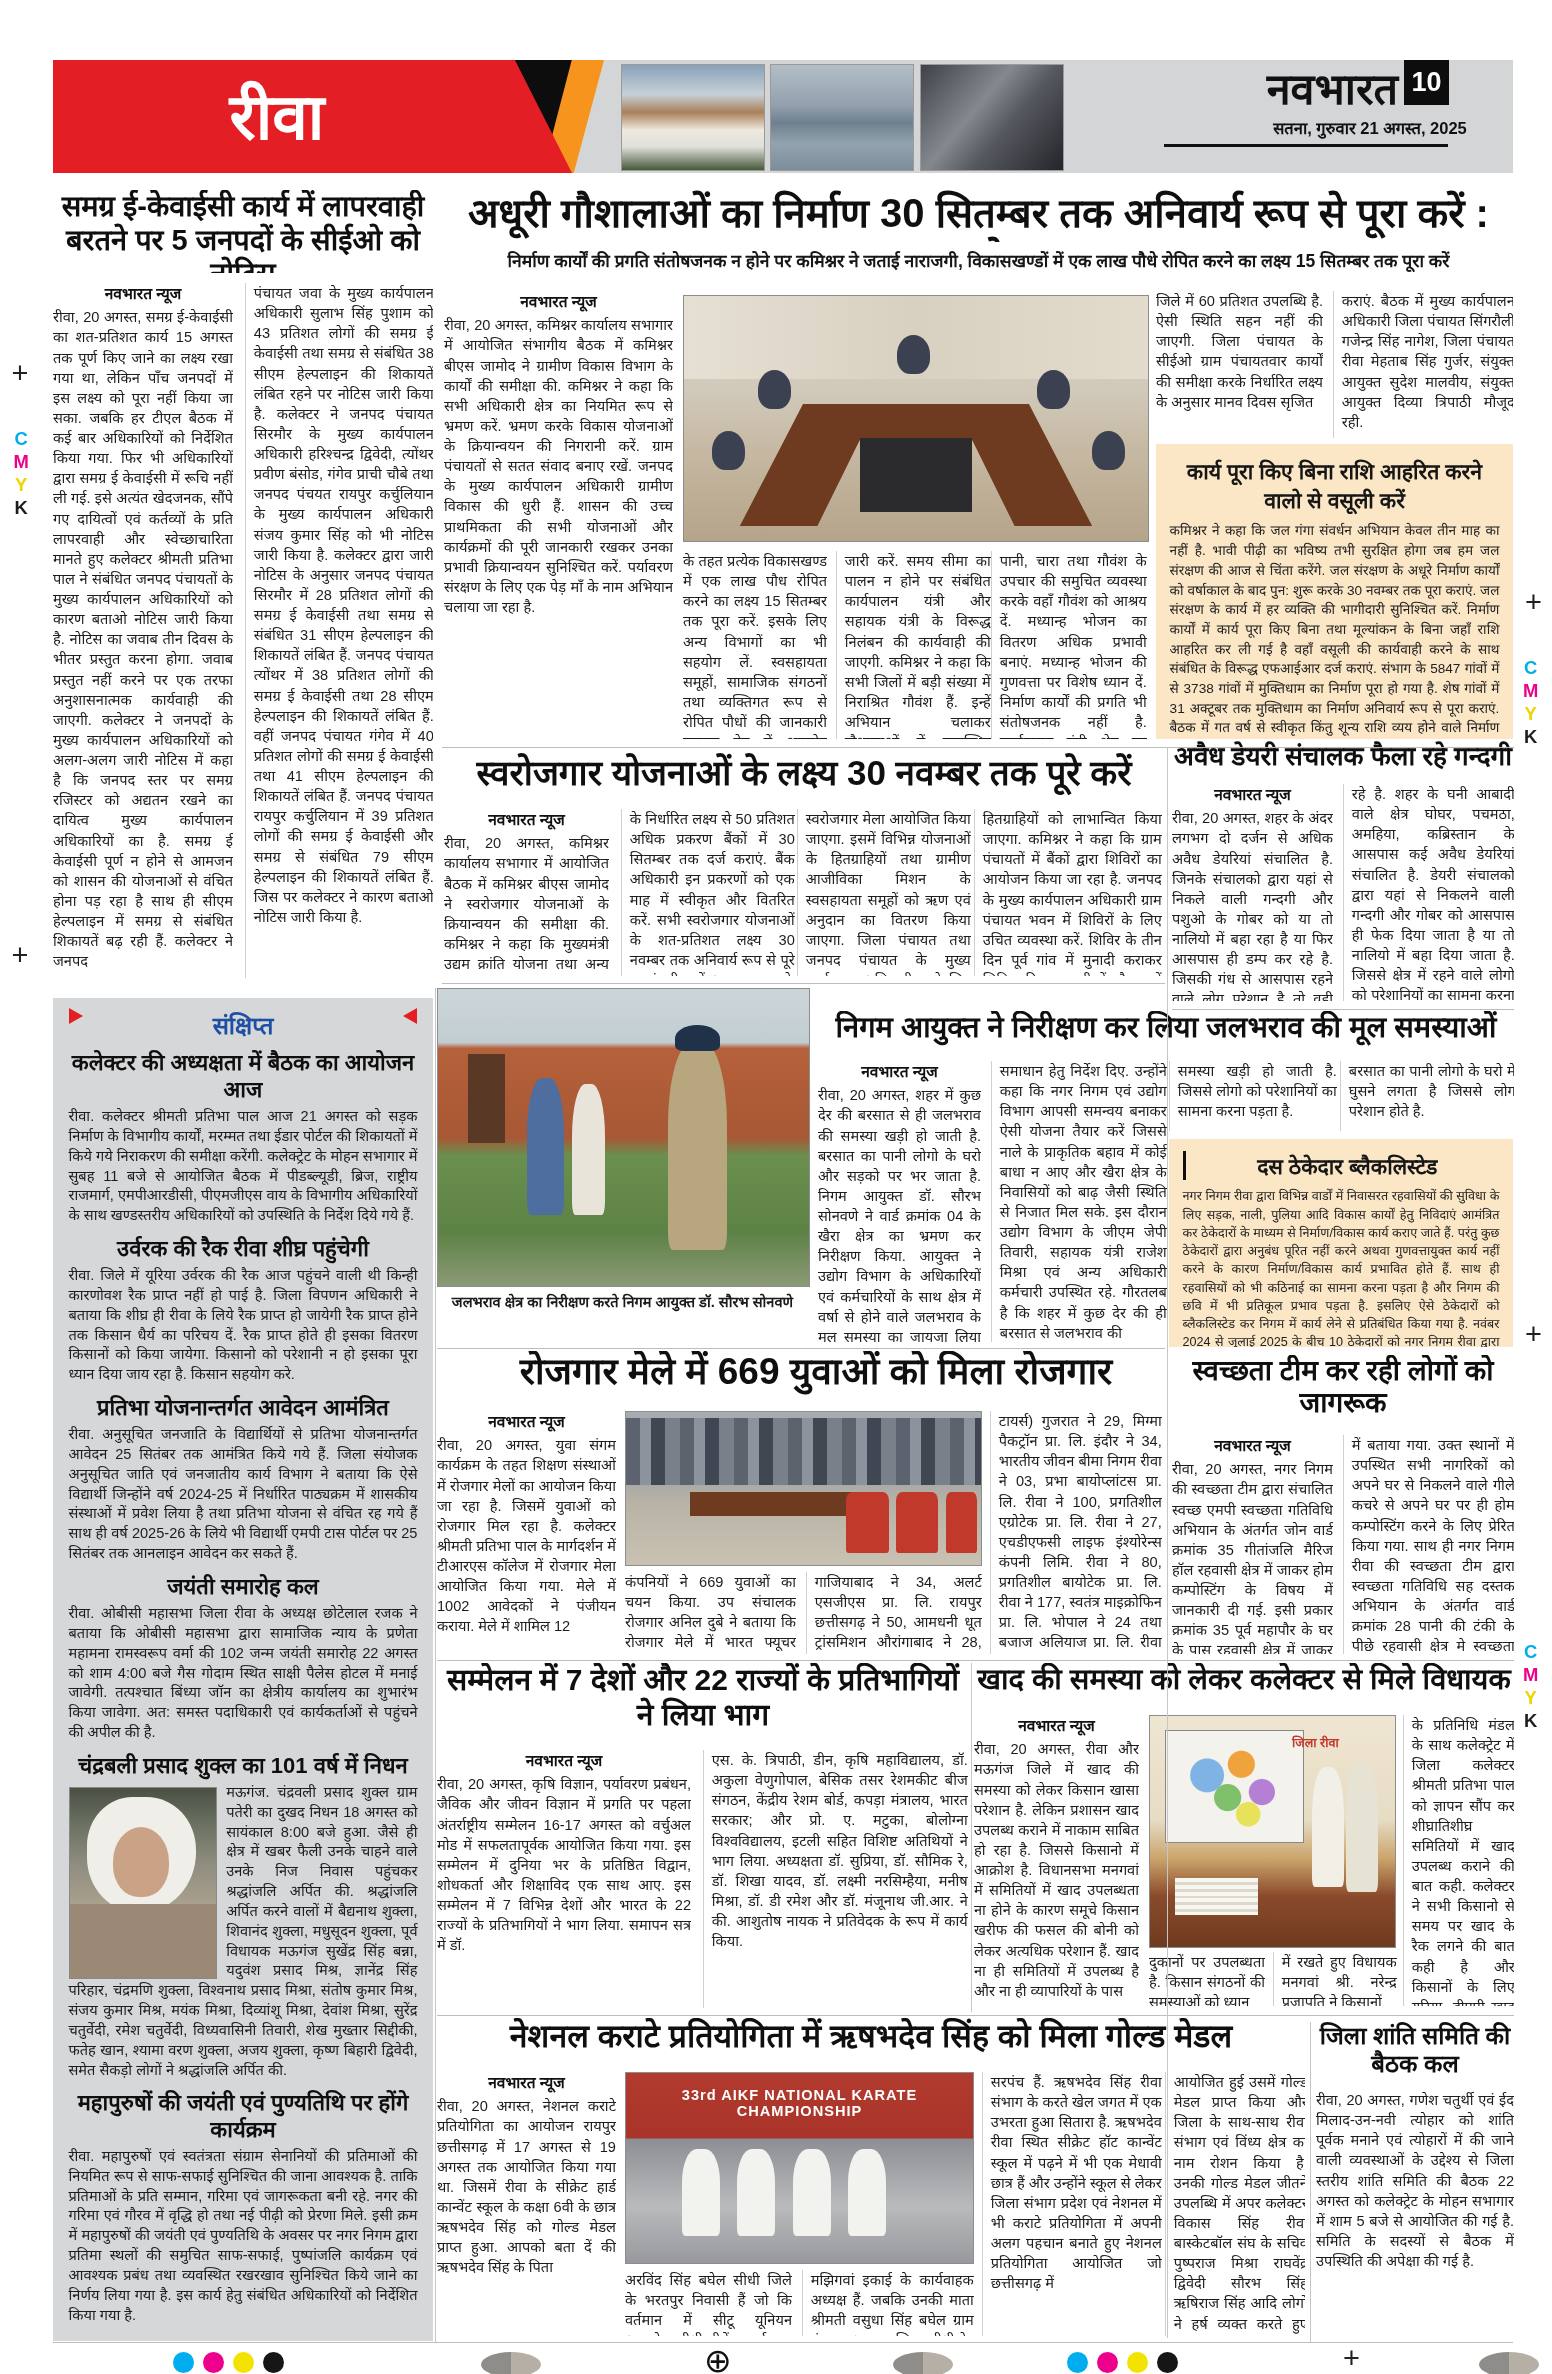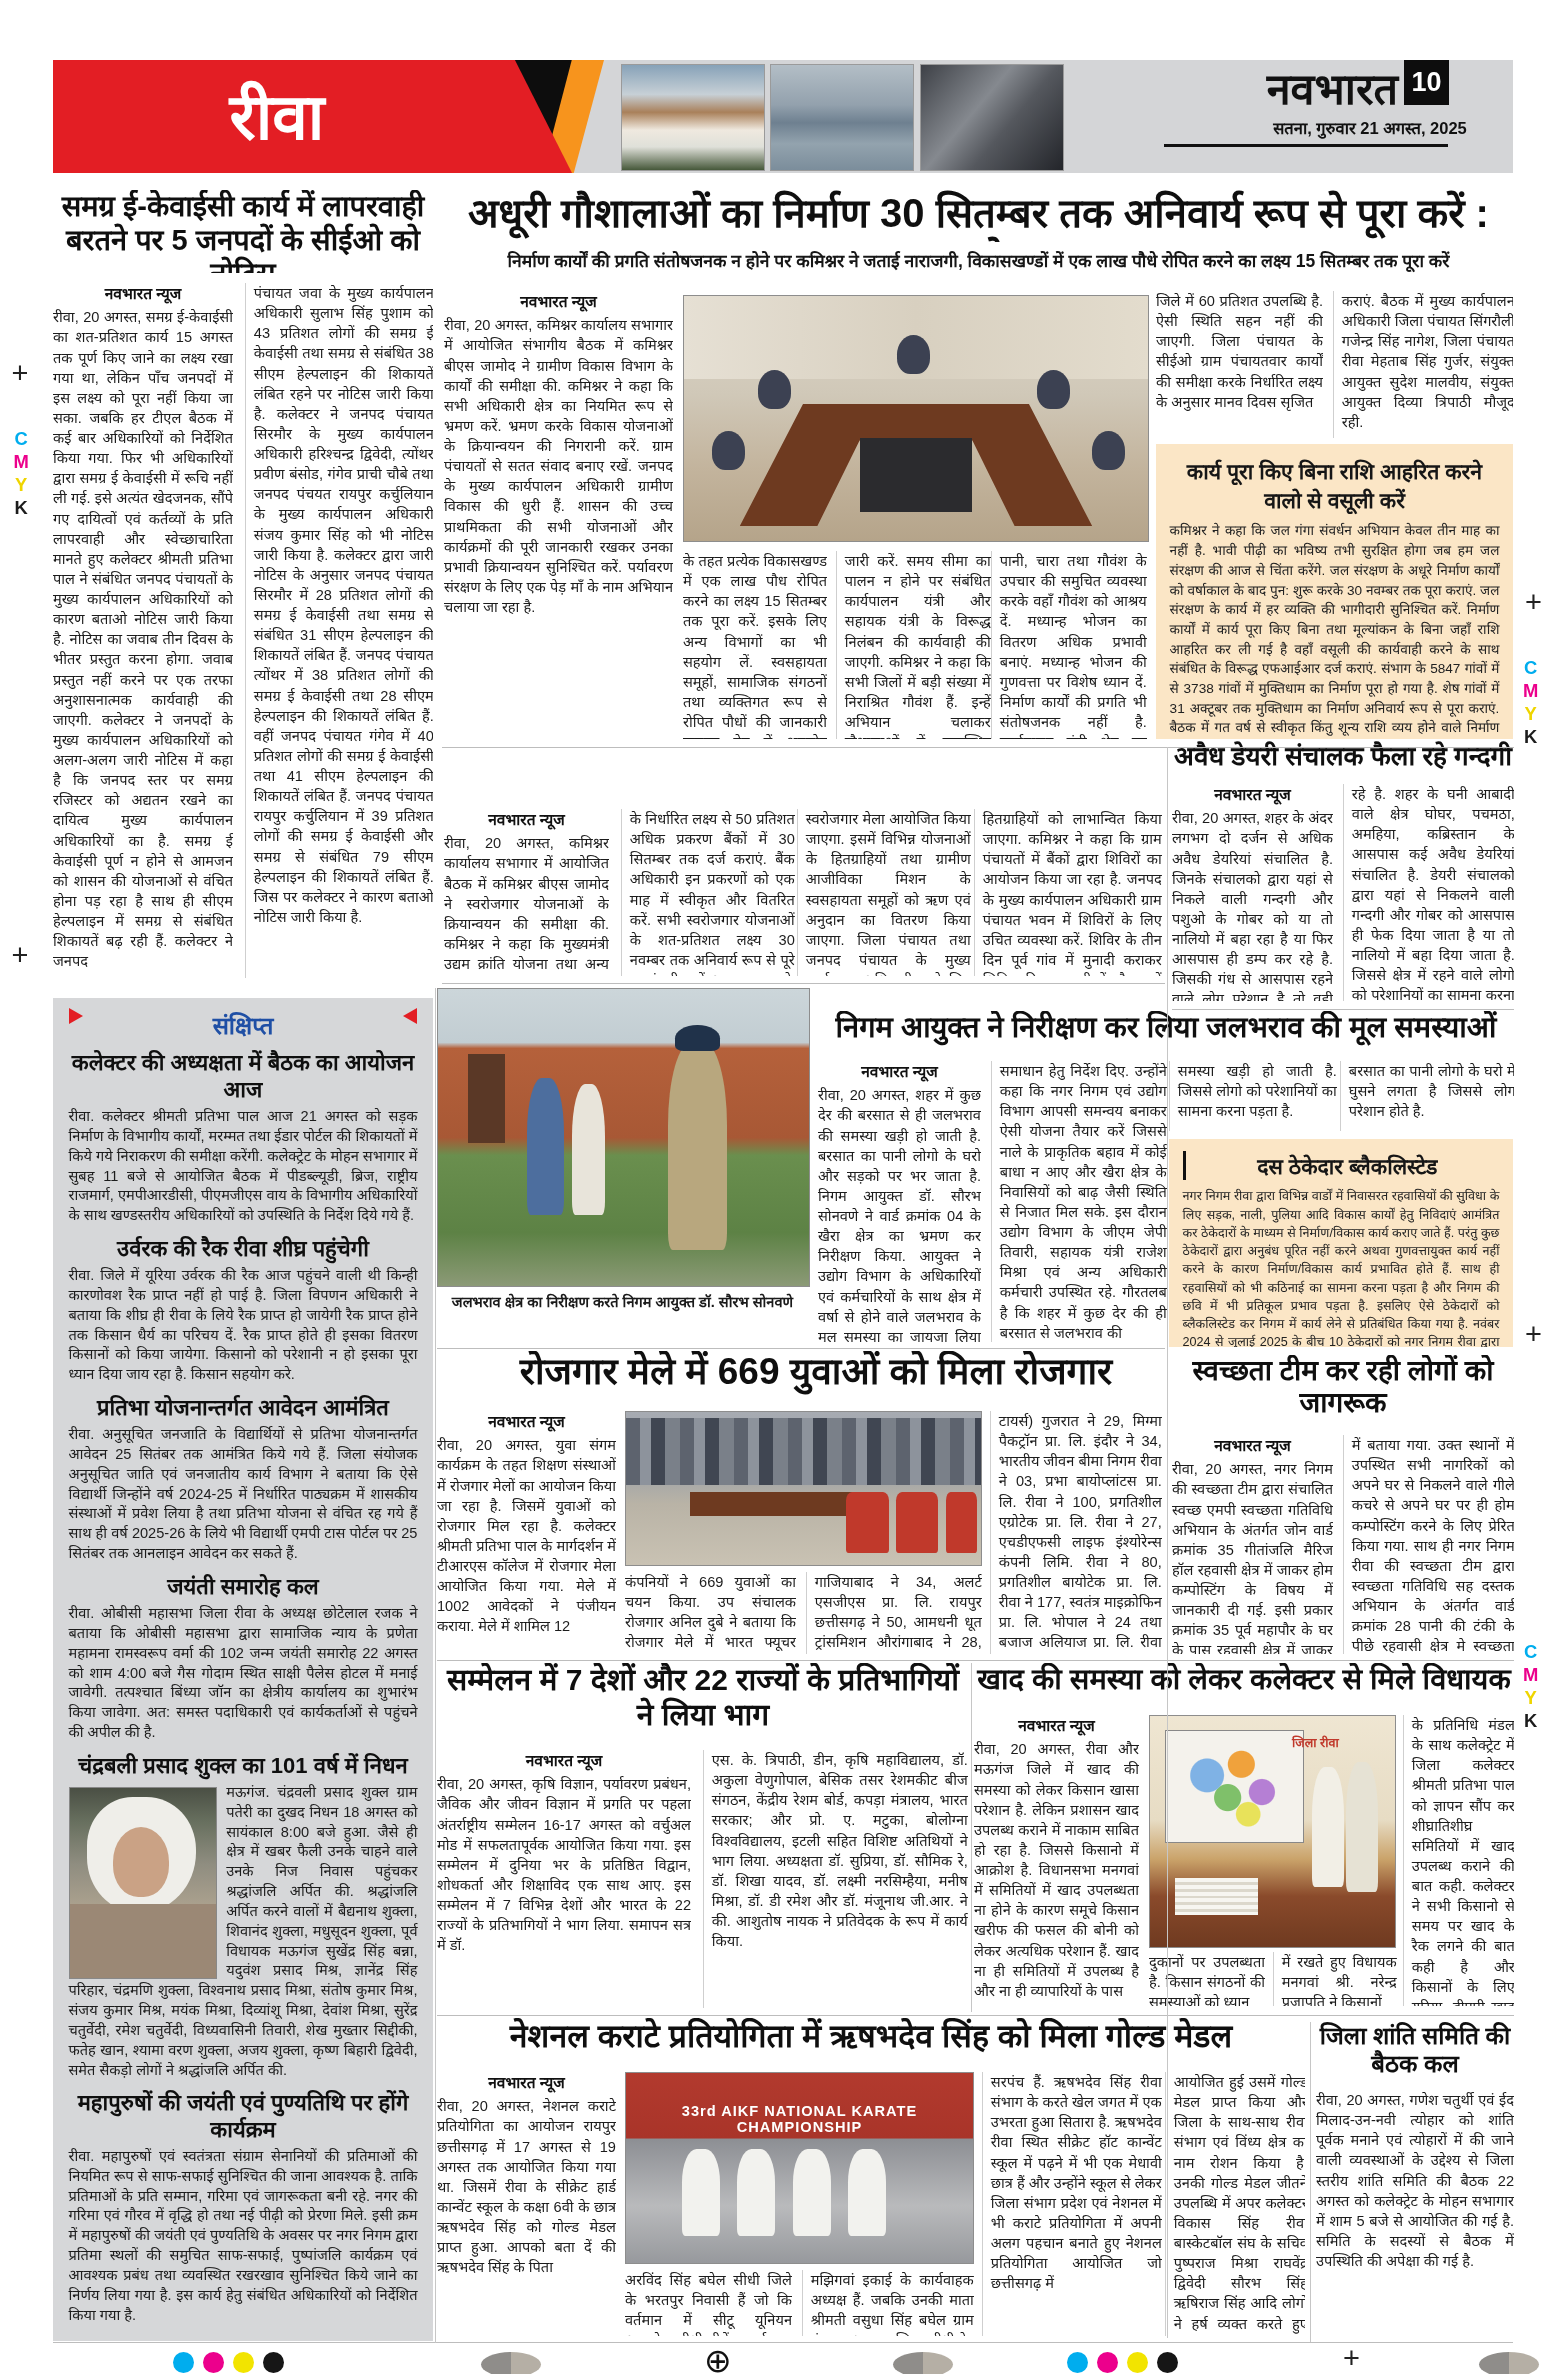--- a/index.html
+++ b/index.html
@@ -80,21 +80,21 @@
         radial-gradient(circle at 55% 30%,#f0a23c 0 12%,transparent 13%),
         radial-gradient(circle at 45% 60%,#7fc06a 0 13%,transparent 14%),
         radial-gradient(circle at 70% 55%,#b57fd4 0 11%,transparent 12%),
         radial-gradient(circle at 60% 75%,#e8e25a 0 10%,transparent 11%);}
   .khad-map-label{position:absolute;left:58%;top:8%;font-size:12.6px;font-weight:bold;color:#c0392b;}
   .khad-p1{position:absolute;left:66%;top:22%;width:13%;height:52%;background:#f2efe6;border-radius:40% 40% 8% 8%;}
   .khad-p2{position:absolute;left:80%;top:20%;width:13%;height:56%;background:#e6e2d4;border-radius:40% 40% 8% 8%;}
   .khad-papers{position:absolute;left:10%;top:70%;width:34%;height:16%;background:repeating-linear-gradient(180deg,#f7f6f1 0 3.9px,#dcd8cc 3.9px 6.8px);}
   .ph-karate{background:linear-gradient(180deg,#b23a2e 0%,#a93429 34%,#8d8f94 35%,#b9babc 70%,#97999d 100%);}
   .karate-banner{position:absolute;left:0;top:0;width:100%;height:34%;color:#fff;font-weight:bold;font-size:14.6px;
-                 text-align:center;padding-top:13.6px;box-sizing:border-box;letter-spacing:1px;margin-top:16px;}
+                 text-align:center;padding-top:13.6px;box-sizing:border-box;letter-spacing:1px;}
   .karate-kid{position:absolute;width:11%;height:46%;top:40%;background:#f2f2ee;border-radius:38% 38% 8% 8%;}
   
   .vcmyk{position:absolute;display:flex;flex-direction:column;font-weight:bold;font-size:18.4px;line-height:23px;text-align:center;}
   .ink-c{color:#00adee}.ink-m{color:#ec008c}.ink-y{color:#efd500}.ink-k{color:#1c1c1c}
   .plusmark{position:absolute;font-size:29px;color:#222;font-weight:normal;}
   .dotrow{position:absolute;display:flex;gap:8.7px;align-items:center;}
   .dot{width:21.3px;height:21.3px;border-radius:50%;}
   .d-c{background:#00adee}.d-m{background:#ec008c}.d-y{background:#f2e400}.d-k{background:#161616}
   .grayellipse{position:absolute;width:60px;height:25px;border-radius:50%;
                background:linear-gradient(90deg,#8f8d8a 50%,#b5afa5 50%);}
@@ -149,20 +149,21 @@
     <div class="col rl" style="left:547px;top:361px;width:147px;height:188px;">पानी, चारा तथा गौवंश के उपचार की समुचित व्यवस्था करके वहाँ गौवंश को आश्रय दें. मध्यान्ह भोजन का वितरण अधिक प्रभावी बनाएं. मध्यान्ह भोजन की गुणवत्ता पर विशेष ध्यान दें. निर्माण कार्यों की प्रगति भी संतोषजनक नहीं है. कार्यपालन यंत्री क्षेत्र का भ्रमण करके निर्माण कार्यों की गुणवत्ता सुनिश्चित करें. मनरेगा में बजट में लक्ष्य के</div>
     <div class="col" style="left:712px;top:101px;width:167px;height:147px;">जिले में 60 प्रतिशत उपलब्धि है. ऐसी स्थिति सहन नहीं की जाएगी. जिला पंचायत के सीईओ ग्राम पंचायतवार कार्यों की समीक्षा करके निर्धारित लक्ष्य के अनुसार मानव दिवस सृजित</div>
     <div class="col rl" style="left:889px;top:101px;width:173px;height:147px;">कराएं. बैठक में मुख्य कार्यपालन अधिकारी जिला पंचायत सिंगरौली गजेन्द्र सिंह नागेश, जिला पंचायत रीवा मेहताब सिंह गुर्जर, संयुक्त आयुक्त सुदेश मालवीय, संयुक्त आयुक्त दिव्या त्रिपाठी मौजूद रही.</div>
     <div class="tanbox" style="left:712px;top:254px;width:357px;height:295px;">
       <div class="bt-title" style="text-align:center;">कार्य पूरा किए बिना राशि आहरित करने वालो से वसूली करें</div>
       <div class="bt-body">कमिश्नर ने कहा कि जल गंगा संवर्धन अभियान केवल तीन माह का नहीं है. भावी पीढ़ी का भविष्य तभी सुरक्षित होगा जब हम जल संरक्षण की आज से चिंता करेंगे. जल संरक्षण के अधूरे निर्माण कार्यों को वर्षाकाल के बाद पुन: शुरू करके 30 नवम्बर तक पूरा कराएं. जल संरक्षण के कार्य में हर व्यक्ति की भागीदारी सुनिश्चित करें. निर्माण कार्यों में कार्य पूरा किए बिना तथा मूल्यांकन के बिना जहाँ राशि आहरित कर ली गई है वहाँ वसूली की कार्यवाही करने के साथ संबंधित के विरूद्ध एफआईआर दर्ज कराएं. संभाग के 5847 गांवों में से 3738 गांवों में मुक्तिधाम का निर्माण पूरा हो गया है. शेष गांवों में 31 अक्टूबर तक मुक्तिधाम का निर्माण अनिवार्य रूप से पूरा कराएं. बैठक में गत वर्ष से स्वीकृत किंतु शून्य राशि व्यय होने वाले निर्माण कार्यों को निरस्त करने के निर्देश दिए गए.</div>
     </div>
   </div>
 
   <div class="art" style="left:444px;top:753px;width:720px;height:229px;">
+    <div class="hl" style="font-size:35px;height:47px;">स्वरोजगार योजनाओं के लक्ष्य 30 नवम्बर तक पूरे करें</div>
     <div class="col" style="left:0;top:56px;width:165px;height:167px;">
       <div class="byline">नवभारत न्यूज</div>
       <span>रीवा, 20 अगस्त, कमिश्नर कार्यालय सभागार में आयोजित बैठक में कमिश्नर बीएस जामोद ने स्वरोजगार योजनाओं के क्रियान्वयन की समीक्षा की. कमिश्नर ने कहा कि मुख्यमंत्री उद्यम क्रांति योजना तथा अन्य स्वरोजगार योजनाओं</span>
     </div>
     <div class="col rl" style="left:177px;top:56px;width:165px;height:167px;">के निर्धारित लक्ष्य से 50 प्रतिशत अधिक प्रकरण बैंकों में 30 सितम्बर तक दर्ज कराएं. बैंक अधिकारी इन प्रकरणों को एक माह में स्वीकृत और वितरित करें. सभी स्वरोजगार योजनाओं के शत-प्रतिशत लक्ष्य 30 नवम्बर तक अनिवार्य रूप से पूरे कराएं. रीवा में अक्टूबर माह के अंतिम सप्ताह में विशाल रोजगार और</div>
     <div class="col rl" style="left:353px;top:56px;width:165px;height:167px;">स्वरोजगार मेला आयोजित किया जाएगा. इसमें विभिन्न योजनाओं के हितग्राहियों तथा ग्रामीण आजीविका मिशन के स्वसहायता समूहों को ऋण एवं अनुदान का वितरण किया जाएगा. जिला पंचायत तथा जनपद पंचायत के मुख्य कार्यपालन अधिकारी इसके लिए अभी से तैयारियाँ शुरू कर दें. इस मेले में 50 हजार</div>
     <div class="col rl" style="left:530px;top:56px;width:179px;height:167px;">हितग्राहियों को लाभान्वित किया जाएगा. कमिश्नर ने कहा कि ग्राम पंचायतों में बैंकों द्वारा शिविरों का आयोजन किया जा रहा है. जनपद के मुख्य कार्यपालन अधिकारी ग्राम पंचायत भवन में शिविरों के लिए उचित व्यवस्था करें. शिविर के तीन दिन पूर्व गांव में मुनादी कराकर शिविर की जानकारी दें. बैठक में अधिकारी मौजूद रहे.</div>
   </div>
 
   <div class="art" style="left:1172px;top:741px;width:342px;height:266px;">

